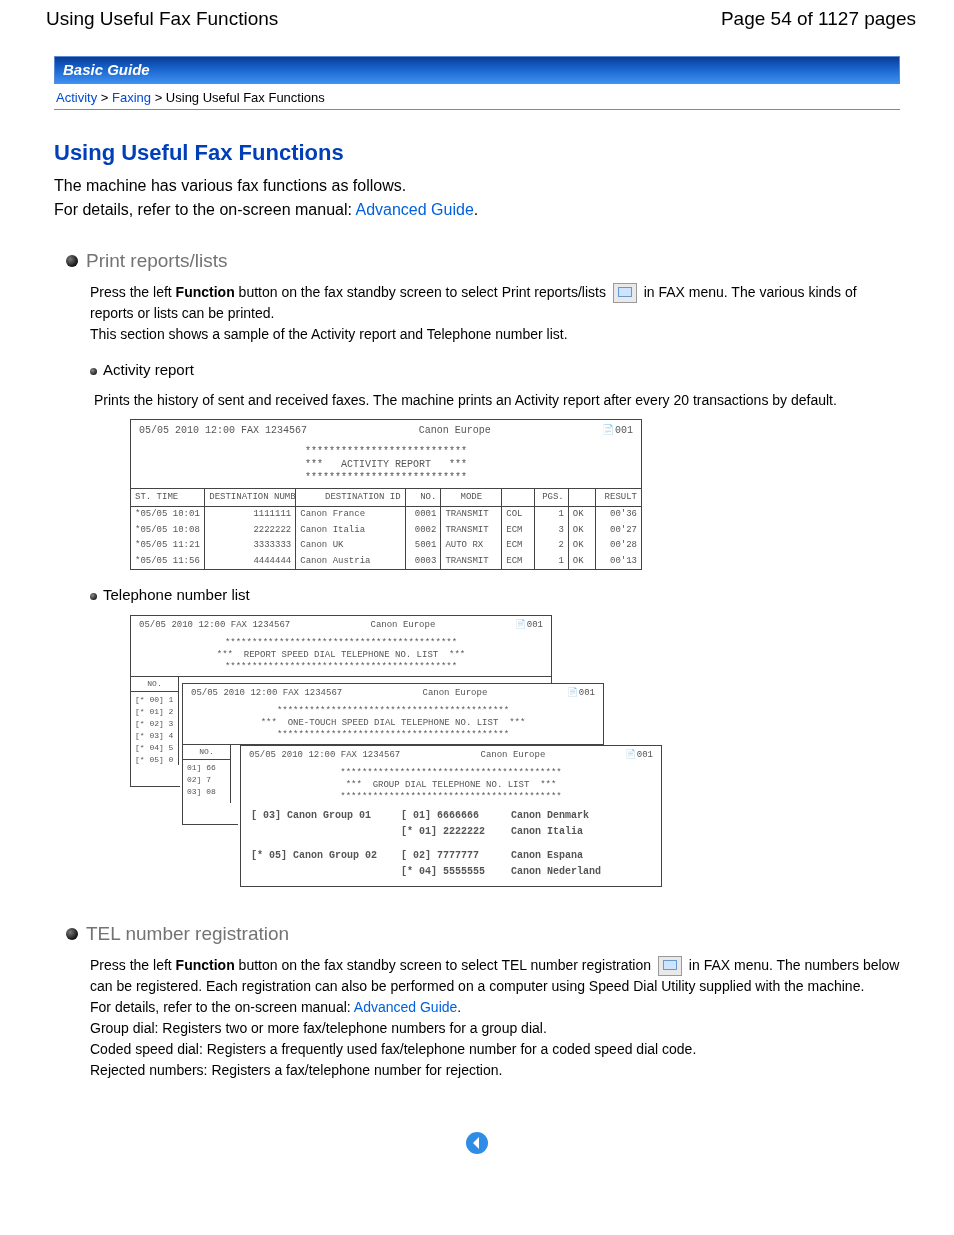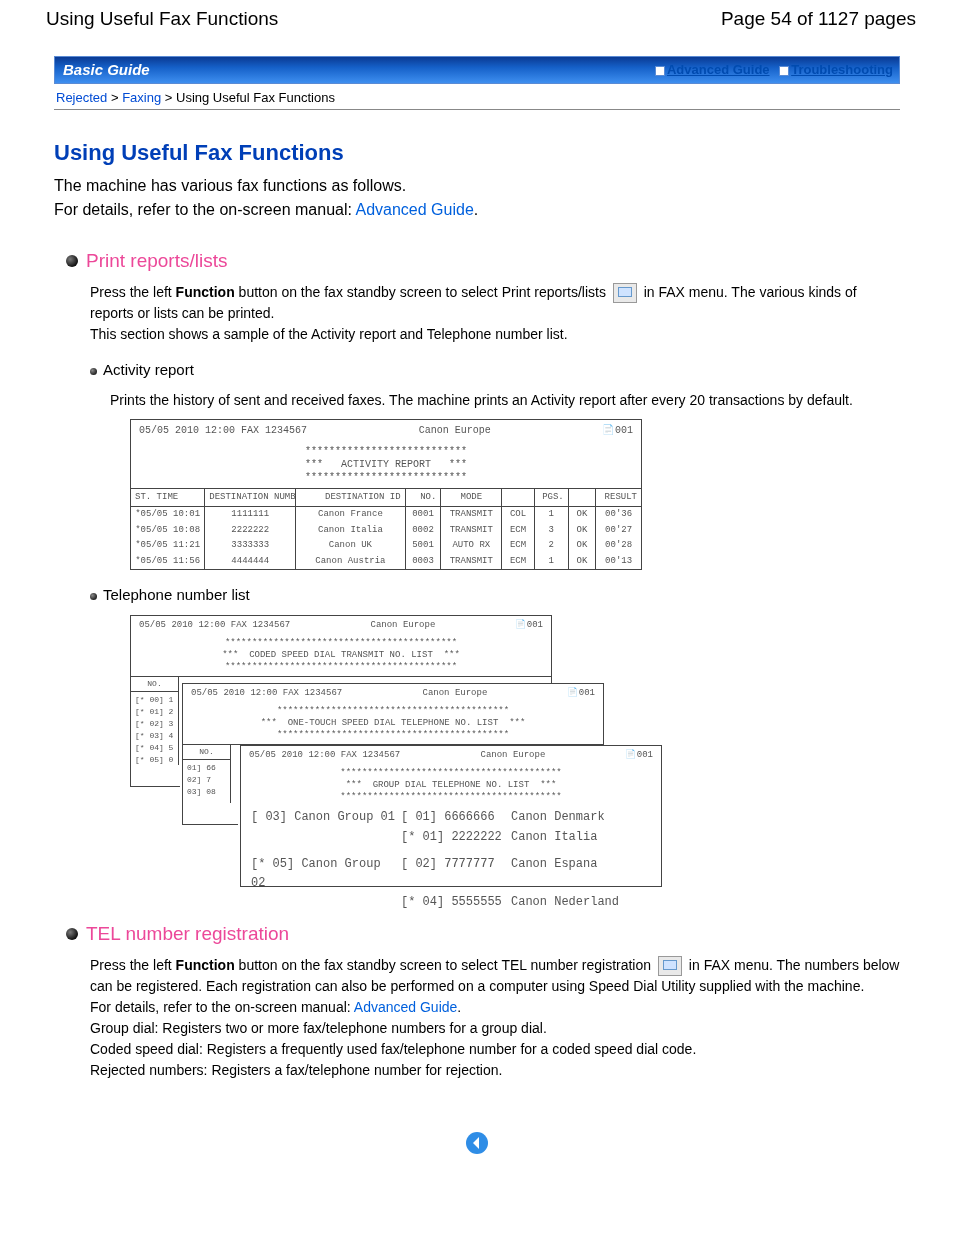--- a/index.html
+++ b/index.html
@@ -64,40 +64,40 @@
   }
   .intro { font-size: 16px; line-height: 1.5; }
   .intro a { color:#0060dd; text-decoration:none; }
   .sec {
     margin-top: 28px;
     margin-left: 12px;
   }
   .sec-head {
     font-size: 19px;
     font-weight: normal;
-    color:#ec4899;
+    color:#737373;
     display:flex;
     align-items:center;
     gap:8px;
     margin-bottom:10px;
   }
   .bullet-lg {
     width:12px;height:12px;border-radius:50%;
     background: radial-gradient(circle at 35% 35%, #7a7a7a 0%, #111 70%);
   }
   .sec-body { margin-left: 24px; font-size:14px; line-height:1.5; }
   .bullet-sm {
     width:7px;height:7px;border-radius:50%;
     background: radial-gradient(circle at 35% 35%, #888 0%, #222 70%);
     display:inline-block;
     margin-right:6px;
     vertical-align:middle;
   }
   .sub-head { font-size:15px; margin:14px 0 8px 0; }
-  .sub-body { margin-left: 20px; }
+  .sub-body { margin-left: 4px; }
   .icon-inline {
     display:inline-block;
     width:22px;height:18px;
     border:1px solid #999;
     background:#e9e9e9;
     vertical-align:middle;
     margin:0 3px;
     position:relative;
   }
   .icon-inline::after{
@@ -136,21 +136,21 @@
     font-size:9px;
   }
   .rb-col{
     padding:2px 4px;
     border-right:1px solid #444;
     white-space:nowrap;
     overflow:hidden;
   }
   .rb-rows{ }
   .rb-row{ display:flex; border-bottom:0; font-size:9px;}
-  .rb-row .rb-col{ border-right:1px solid #444; padding:1px 4px;text-align:center;}
+  .rb-row .rb-col{ border-right:1px solid #444; padding:1px 4px;}
   .rb-row .rb-col:last-child, .rb-table-head .rb-col:last-child{border-right:none;}
   .c0{width:78px}.c1{width:98px;text-align:right}.c2{width:120px}.c3{width:32px;text-align:right}.c4{width:62px}.c5{width:28px}.c6{width:30px;text-align:right}.c7{width:22px}.c8{width:44px;text-align:right}
 
   .stack-container{
     position:relative;
     height:280px;
     margin:8px 0 0 40px;
   }
   .stack-box{
     position:absolute;
@@ -179,22 +179,23 @@
     padding:3px 8px;
   }
   .sb-center{
     text-align:center;
     padding:3px 0;
     font-size:9px;
     line-height:1.3;
   }
   .sb-body{
     padding:2px 10px;
-    font-size:12px;
+    font-size:10px;
     line-height:1.6;
+    font-weight:bold;
   }
   .sb-row{display:flex;}
   .sb-c1{width:150px}.sb-c2{width:110px}.sb-c3{width:120px}
 
   .back-arrow{
     text-align:center;
     margin-top:50px;
   }
   .back-arrow svg{ width:24px;height:24px; }
 </style>
@@ -202,28 +203,24 @@
 <body>
 
 <div class="top-bar">
   <span>Using Useful Fax Functions</span>
   <span>Page 54 of 1127 pages</span>
 </div>
 
 <div class="content-wrap">
   <div class="banner">
     <span>Basic Guide</span>
-    <span class="banner-right">
-      <span class="box"></span><a href="#">Advanced Guide</a>
-      <span class="box"></span><a href="#">Troubleshooting</a>
-    </span>
   </div>
 
   <div class="crumbs">
-    <a href="#">Rejected</a><span> &gt; </span><a href="#">Faxing</a><span> &gt; </span><span>Using Useful Fax Functions</span>
+    <a href="#">Activity</a><span> &gt; </span><a href="#">Faxing</a><span> &gt; </span><span>Using Useful Fax Functions</span>
   </div>
 
   <h1 class="page-title">Using Useful Fax Functions</h1>
   <div class="intro">
     <div>The machine has various fax functions as follows.</div>
     <div>
       <span>For details, refer to the on-screen manual: </span>
       <a href="#" class="link">Advanced Guide</a><span>.</span>
     </div>
   </div>
@@ -317,21 +314,21 @@
       <div class="stack-container">
 
         <div class="stack-box sb1">
           <div class="sb-head2">
             <span>05/05 2010 12:00 FAX 1234567</span>
             <span>Canon Europe</span>
             <span>📄<span>001</span></span>
           </div>
           <div class="sb-center">
             <div>*******************************************</div>
-            <div><span>***</span>&nbsp;&nbsp;<span>CODED SPEED DIAL TRANSMIT NO. LIST</span>&nbsp;&nbsp;<span>***</span></div>
+            <div><span>***</span>&nbsp;&nbsp;<span>REPORT SPEED DIAL TELEPHONE NO. LIST</span>&nbsp;&nbsp;<span>***</span></div>
             <div>*******************************************</div>
           </div>
           <div style="border-top:1px solid #444;display:flex;height:88px;">
             <div class="sb-side">
               <div style="border-bottom:1px solid #444;text-align:center;margin:-4px -4px 2px -4px;padding:1px 0;">NO.</div>
               <div id="coded-codes">
                   <div>[* 00] 1</div>
                   <div>[* 01] 2</div>
                   <div>[* 02] 3</div>
                   <div>[* 03] 4</div>

